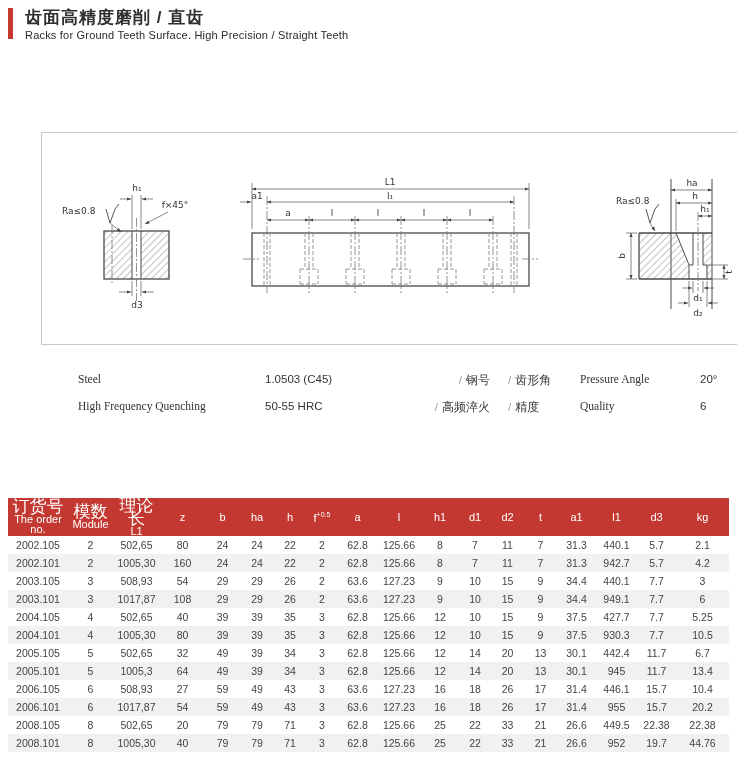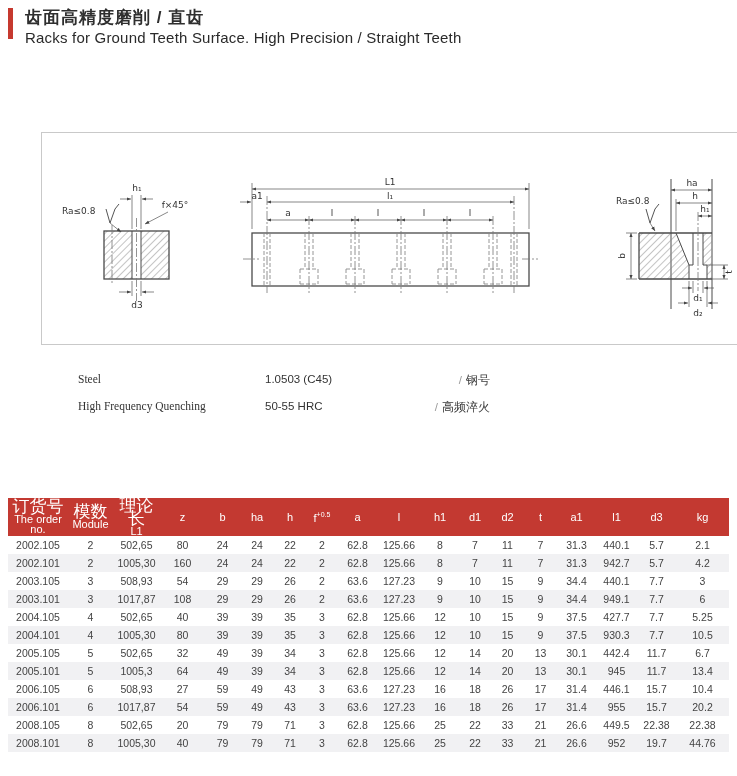--- a/index.html
+++ b/index.html
@@ -4,21 +4,21 @@
 <style>
   * { margin:0; padding:0; box-sizing:border-box; }
   html,body { width:737px; height:776px; background:#ffffff; overflow:hidden;
               font-family:"Liberation Sans", sans-serif; color:#3a3a3a; }
   .page { position:relative; width:737px; height:776px; background:#fff;padding-left:48px; }
 
   
   .title-block { position:absolute; top:8px; left:8px; display:flex; }
   .accent-bar { width:5px; height:31px; background:#c6392f; margin-right:12px; }
   .title-zh { font-size:17px; font-weight:bold; color:#2f2f2f; letter-spacing:1px; line-height:19px; }
-  .title-en { font-size:15px; color:#2a2a2a; margin-top:2px; letter-spacing:.2px; }
+  .title-en { font-size:11px; color:#2a2a2a; margin-top:2px; letter-spacing:.2px; }
 
   
   .drawing-frame { position:absolute; top:132px; left:8px; width:721px; height:213px;
                    border:1px solid #c9c9c9; background:#fff;margin-left:33px; }
   svg text { font-family:"DejaVu Sans", sans-serif; font-size:9px; fill:#333; }
 
   
   .spec-group { position:absolute; top:372px; }
   .spec-group.left  { left:10px;  width:480px;text-align:right; }
   .spec-group.right { left:508px; width:221px; }
@@ -236,20 +236,32 @@
       <span class="en">Steel</span>
       <span class="val">1.0503 (C45)</span>
     </div>
     <div class="spec-row">
       <span class="slash">/</span><span class="zh">高频淬火</span>
       <span class="en">High Frequency Quenching</span>
       <span class="val">50-55 HRC</span>
     </div>
   </div>
 
+  <div class="spec-group right">
+    <div class="spec-row">
+      <span class="slash">/</span><span class="zh">齿形角</span>
+      <span class="en">Pressure Angle</span>
+      <span class="val">20°</span>
+    </div>
+    <div class="spec-row">
+      <span class="slash">/</span><span class="zh">精度</span>
+      <span class="en">Quality</span>
+      <span class="val">6</span>
+    </div>
+  </div>
 
   <div class="spec-table-wrap">
     <table>
       <colgroup>
         <col style="width:60px">
           <col style="width:45px">
           <col style="width:47px">
           <col style="width:45px">
         <col style="width:35px">
           <col style="width:34px">

